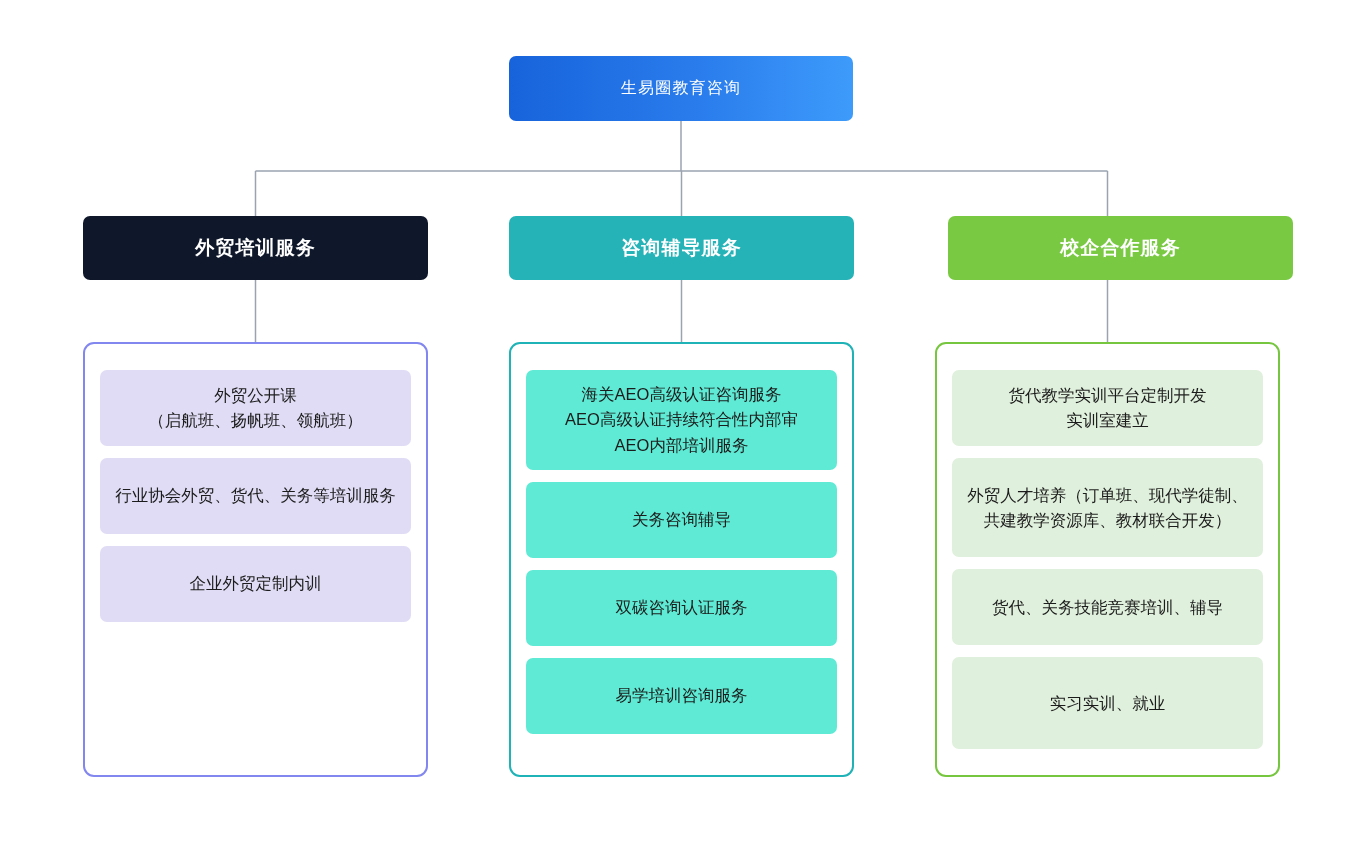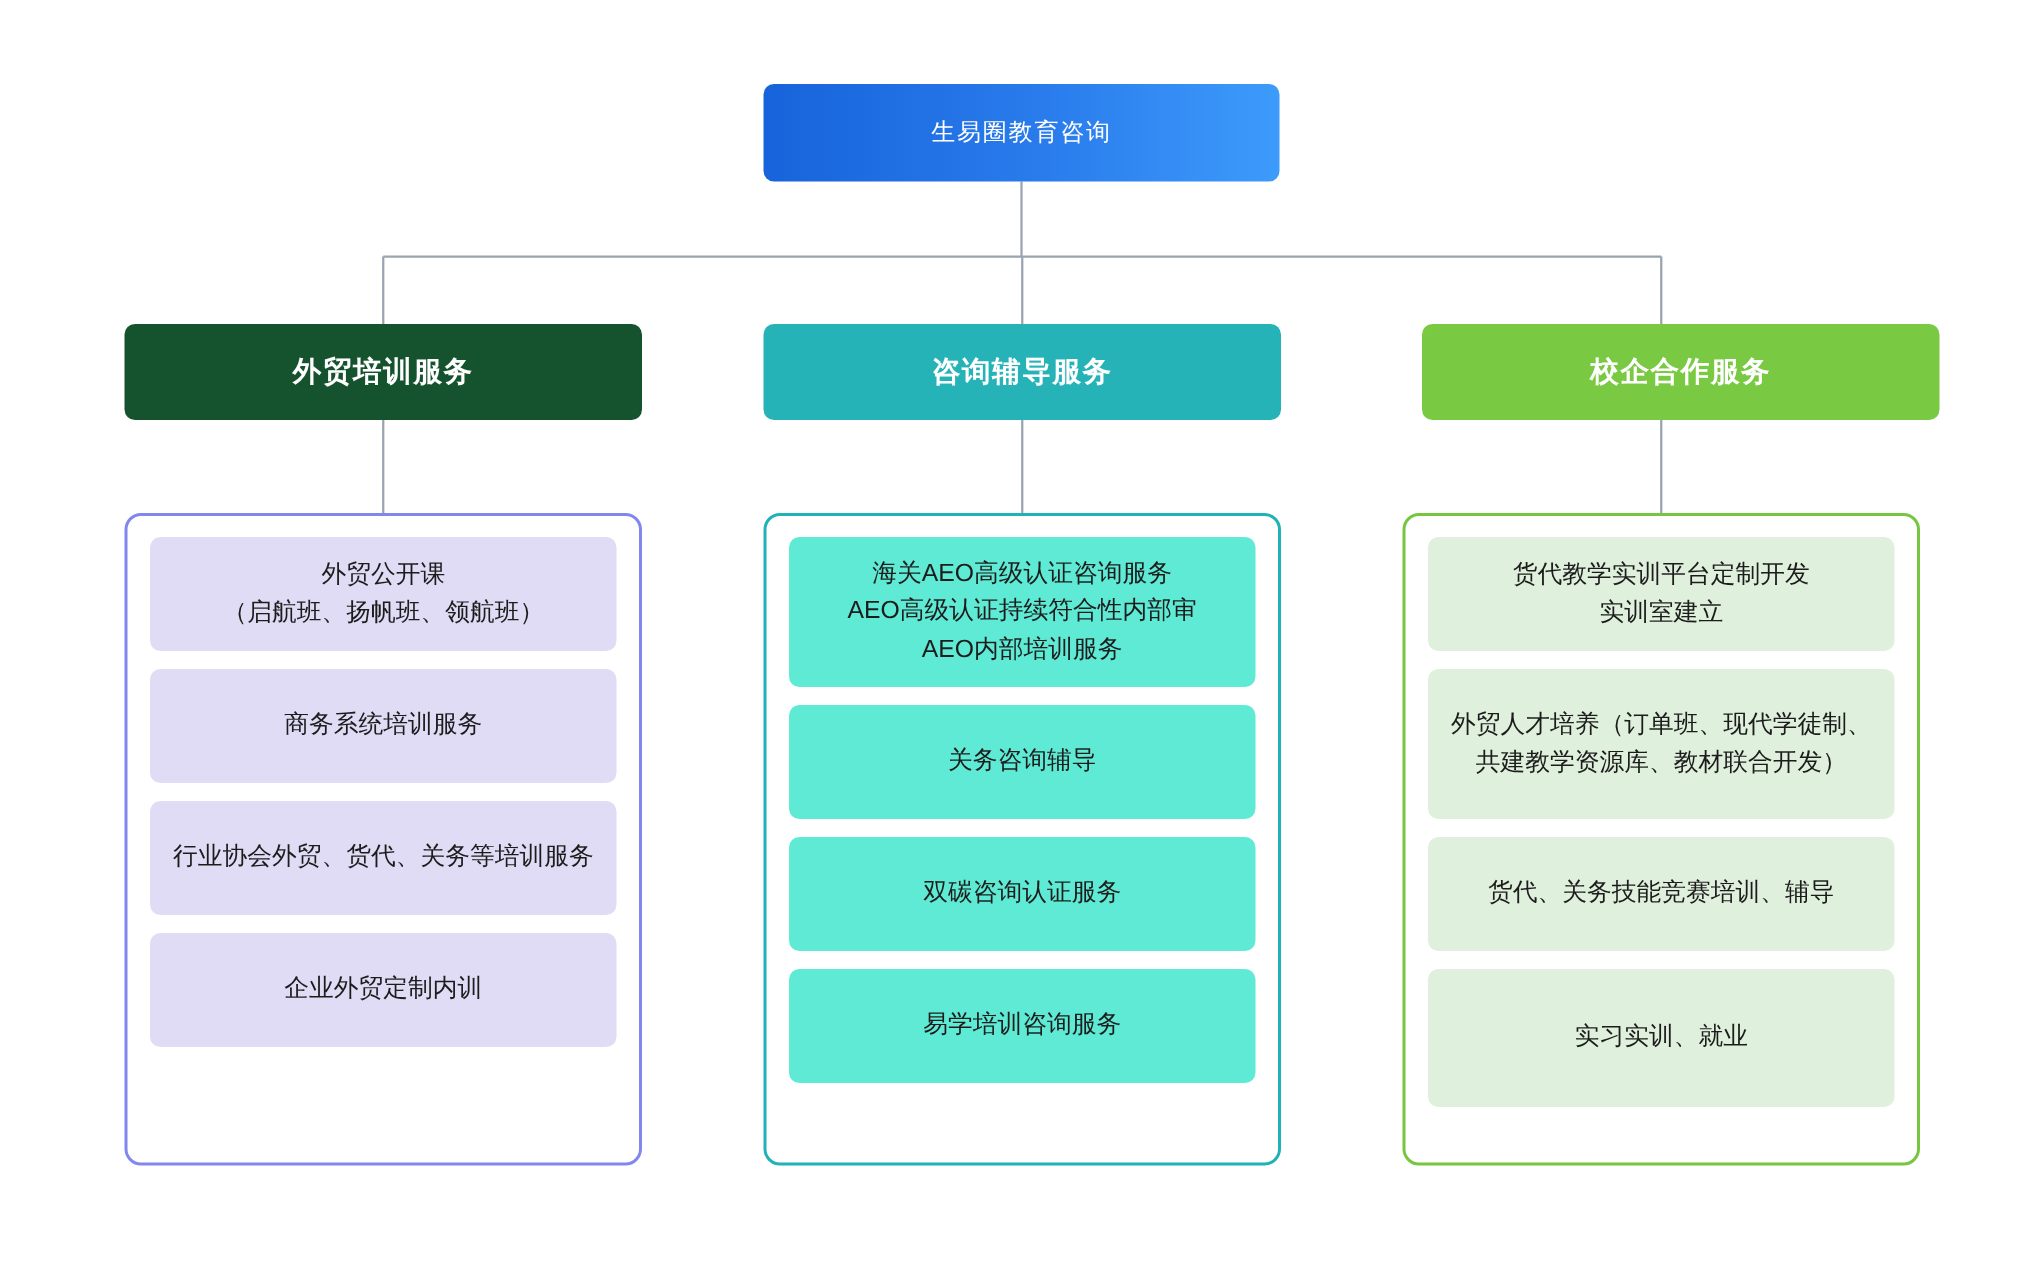--- a/index.html
+++ b/index.html
@@ -85,41 +85,41 @@
     width: 345px;
     height: 435px;
     border-radius: 11px;
     border: 2px solid #888;
     box-sizing: border-box;
     background: #ffffff;
     display: flex;
     flex-direction: column;
     align-items: center;
     justify-content: flex-start;
-    padding: 14px 15px;
+    padding: 26px 15px;
     gap: 12px;
   }
 
   .leaf {
     width: 100%;
     border-radius: 7px;
     box-sizing: border-box;
     display: flex;
     align-items: center;
     justify-content: center;
     text-align: center;
     color: #1c1c1c;
     font-size: 16.5px;
     line-height: 1.52;
     padding: 9px 10px;
     white-space: pre-line;
   }
 
   
-  .theme-purple .col-header { background: #14532d; text-align: center; }
+  .theme-purple .col-header { background: #0f172a; text-align: center; }
   .theme-purple .col-box    { border-color: #8286ef; }
   .theme-purple .leaf       { background: #e0dcf5; }
 
   
   .theme-teal .col-header { background: #26b3b8; justify-content: center; }
   .theme-teal .col-box    { border-color: #1fb2b6; }
   .theme-teal .leaf       { background: #5eead4; }
 
   
   .theme-green .col-header { background: #7ac943; margin-left: 13px; }
@@ -166,21 +166,20 @@
     <span class="node-title">生易圈教育咨询</span>
   </div>
 
   <div class="column col-0 theme-purple">
     <div class="col-header">
       <span class="header-title">外贸培训服务</span>
     </div>
     <div class="col-box">
       <div class="leaf leaf-0">外贸公开课
 （启航班、扬帆班、领航班）</div>
-      <div class="leaf leaf-1">商务系统培训服务</div>
       <div class="leaf leaf-2">行业协会外贸、货代、关务等培训服务</div>
       <div class="leaf leaf-3">企业外贸定制内训</div>
     </div>
   </div>
 
   <div class="column col-1 theme-teal">
     <div class="col-header">
       <span class="header-title">咨询辅导服务</span>
     </div>
     <div class="col-box">

